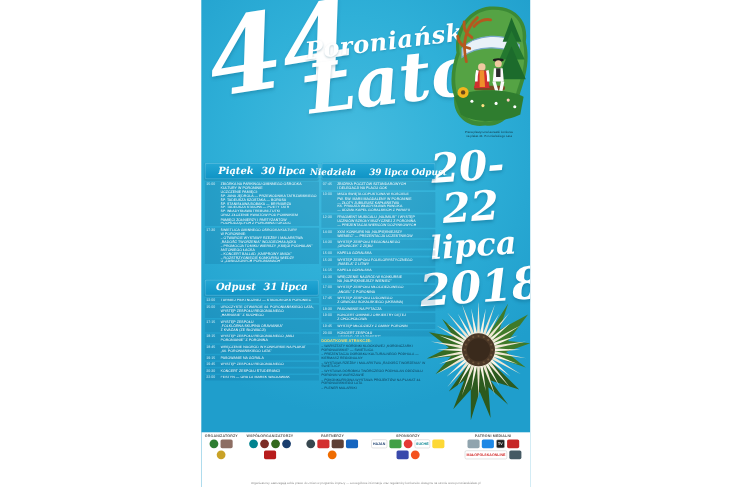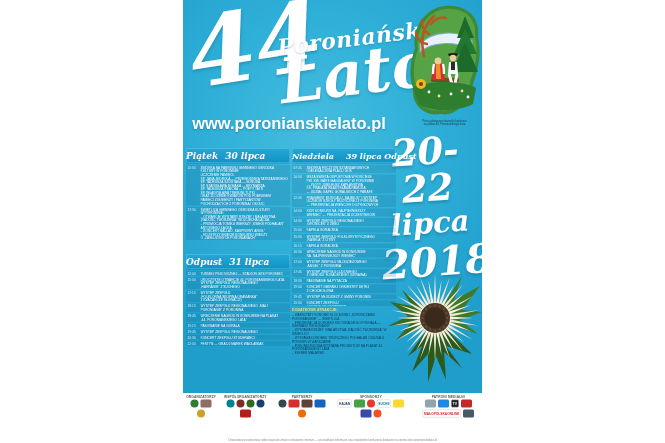--- a/index.html
+++ b/index.html
@@ -25,21 +25,21 @@
   
   .art{position:absolute;left:224px;top:4px;width:75px;height:114px;}
   .artcap{position:absolute;left:214px;top:119px;width:190px;transform:scale(.5);transform-origin:0 0;
           text-align:center;font-size:5.5px;line-height:1.25;color:#143d4e;}
   
   .col{position:absolute;top:148px;width:104px;}
   .col-left{left:3px;} .col-right{left:109px;}
   .sec-head{position:absolute;left:0;width:104px;height:15px;border-radius:2px;
             background:linear-gradient(180deg,#25a8d5,#0e93c5);
             box-shadow:inset 0 0 0 1px rgba(255,255,255,.18),0 1px 1px rgba(0,60,90,.2);
-            display:flex;align-items:center;justify-content:flex-start;gap:7px;color:#fff;
+            display:flex;align-items:center;justify-content:center;gap:7px;color:#fff;
             font:bold italic 9px "DejaVu Serif",serif;white-space:nowrap;}
   .sec-head.small{font-size:8px;gap:4px;}
   .sec-body{position:absolute;left:0;width:104px;overflow:hidden;}
   .tiny{width:208px;transform:scale(.5);transform-origin:0 0;font-size:6.4px;line-height:1.12;
         color:#fff;letter-spacing:.1px;}
   .row{display:flex;gap:4px;margin-bottom:3px;background:rgba(8,82,126,.16);
        padding:1px 3px;border-radius:1px;}
   .t{width:22px;flex:none;color:#d9f2fa;}
   .lines{flex:1;} .ln{white-space:nowrap;overflow:hidden;}
   .extras-h{font-size:7px;font-weight:bold;color:#f3dd76;margin-bottom:2px;letter-spacing:.2px;}
@@ -60,21 +60,20 @@
 </style>
 </head>
 <body>
 
 <div class="canvas">
   <div class="poster">
 
     <div class="t44">44</div>
     <div class="tporon">Poroniańskie</div>
     <div class="tlato">Lato</div>
-    <div class="turl">www.poronianskielato.pl</div>
 
     <svg class="art" viewBox="0 0 75 114">
       <path d="M38 2 C60 0 74 14 71 34 C75 50 71 66 66 80 C62 99 48 113 34 110 C17 113 4 100 6 84 C1 70 4 56 8 44 C5 24 18 4 38 2 Z" fill="#3c8a35"></path>
       <path d="M38 5 C58 3 70 15 68 33 C72 49 68 64 63 78 C59 96 47 109 34 106 C19 109 7 97 9 83 C5 69 7 56 11 45 C8 26 20 7 38 5 Z" fill="#55a344"></path>
       <path d="M13 40 C25 27 52 25 65 37 L65 46 C51 37 26 37 13 48 Z" fill="#e9f1f8" stroke="#79a9c9" stroke-width="1.2"></path>
       <path d="M17 52 C13 36 16 22 27 12 M22 30 C17 27 14 22 15 16 M24 20 C28 15 34 13 39 14 M20 40 C14 39 10 35 9 29" stroke="#b4591f" stroke-width="2.6" fill="none" stroke-linecap="round"></path>
       <polygon points="58,12 50,34 67,34" fill="#1c6b2c"></polygon>
       <polygon points="58,24 47,50 70,50" fill="#23782f"></polygon>
       <polygon points="58,38 45,68 71,68" fill="#1c6b2c"></polygon>
       <rect x="24" y="74" width="28" height="4" rx="1.5" fill="#7a4a22"></rect>

